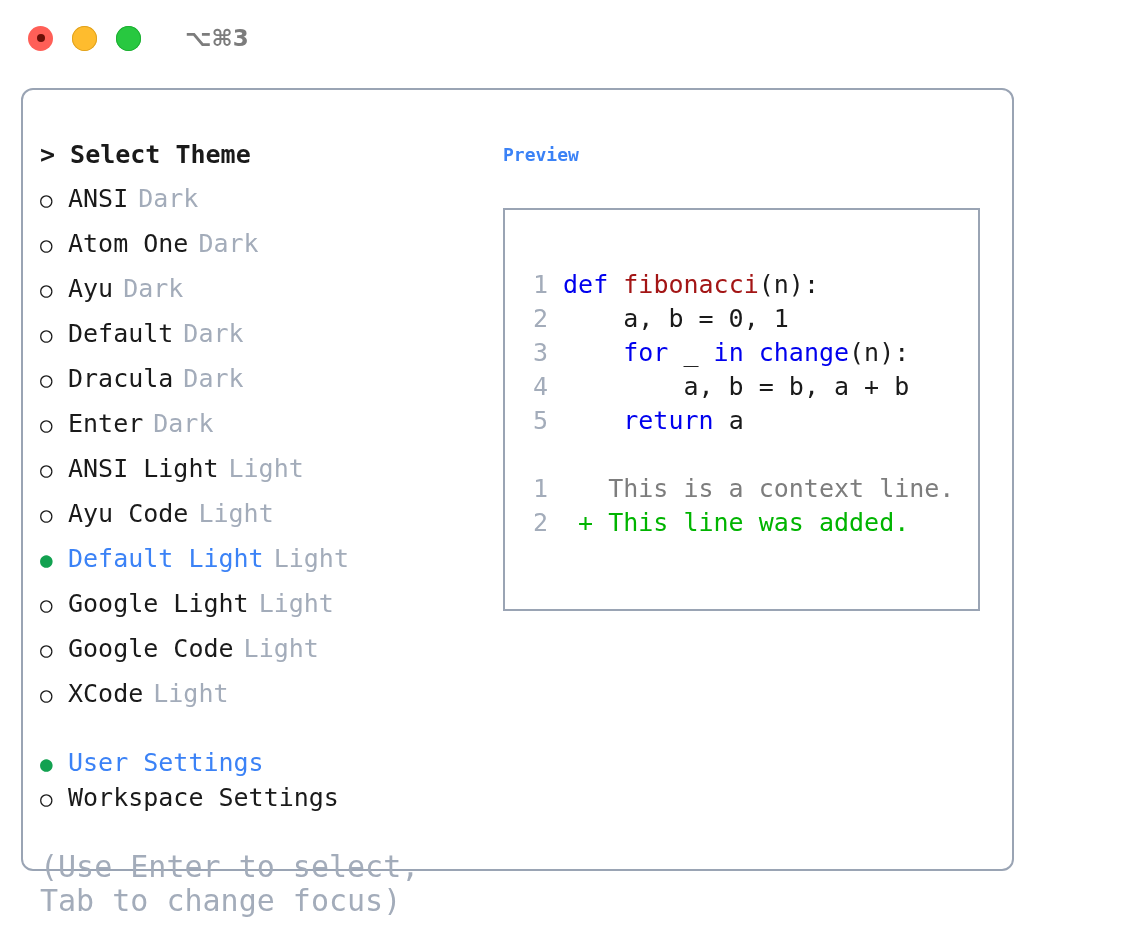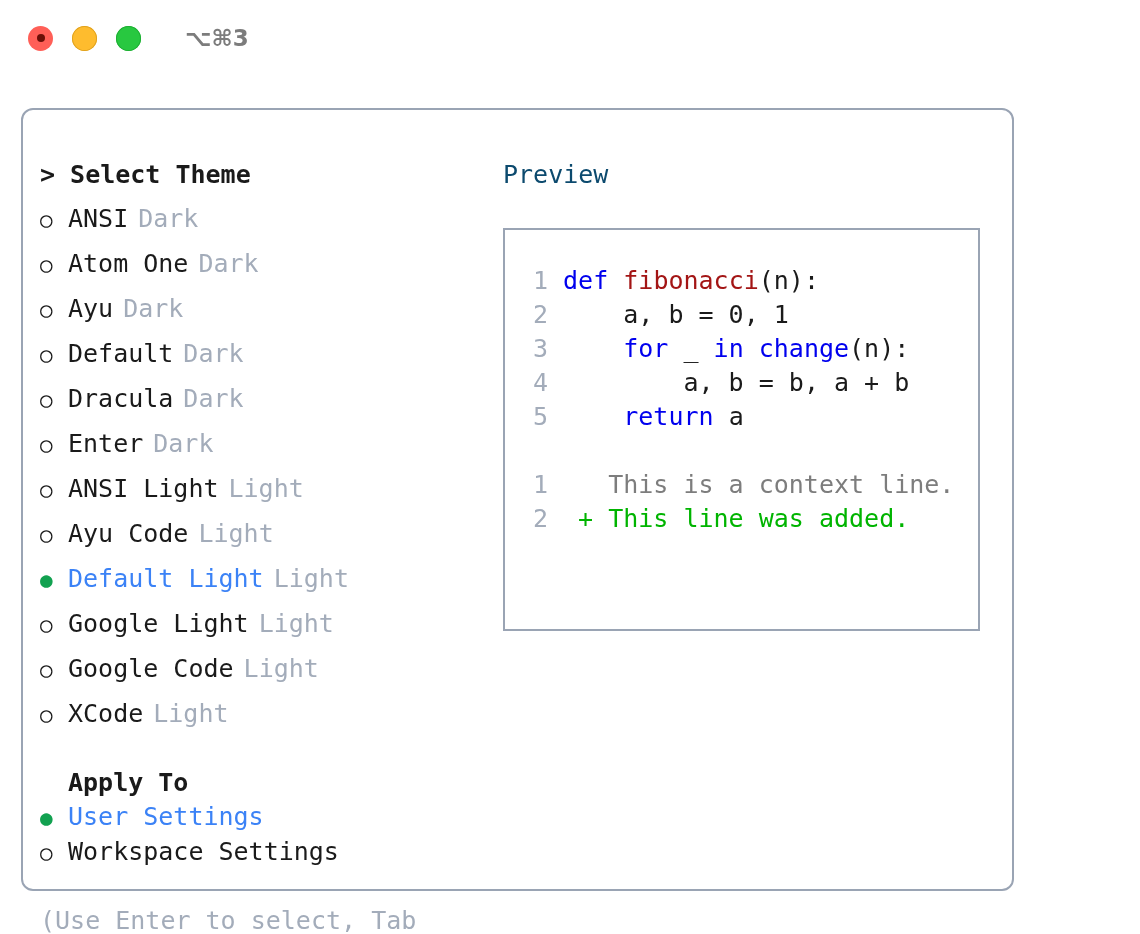--- a/index.html
+++ b/index.html
@@ -53,21 +53,21 @@
     font-size: 23px;
     font-weight: bold;
     letter-spacing: 0px;
     font-family: "DejaVu Sans", sans-serif;
   }
 
   
   .panel {
     position: absolute;
     left: 21px;
-    top: 108px;
+    top: 88px;
     width: 993px;
     height: 783px;
     border: 2px solid #9aa4b4;
     border-radius: 12px;
     background: #ffffff;
     box-sizing: border-box;
   }
 
   .panel-inner {
     position: relative;
@@ -107,48 +107,48 @@
   }
   .marker.selected { color: #12a150; }
   .opt-label   { color: #1a1a1a; }
   .opt-label.selected { color: #3b82f6; }
   .opt-variant { color: #a3acba; padding-left: 10px; margin-top: 10px; }
 
   .group-gap { height: 34px; }
 
   .hint {
     margin-top: 34px;
-    font-size: 25px;
+    font-size: 30px;
     line-height: 34px;
     color: #a3acba;
     width: 400px;
     white-space: pre-wrap;
   }
 
   
   .right-col {
     position: absolute;
     left: 480px;
     top: 48px;
     width: 490px;
   }
   .preview-title {
-    font-size: 25px;
-    font-weight: normal;
-    color: #0c4a6e;
+    font-size: 18px;
+    font-weight: bold;
+    color: #3b82f6;
     line-height: 34px;
   }
   .preview-box {
     margin-top: 36px;
     width: 477px;
     height: 403px;
     border: 2px solid #9aa4b4;
     background: #ffffff;
     box-sizing: border-box;
-    padding: 34px 0 0 18px;
+    padding: 58px 0 0 18px;
   }
   .code-line {
     font-size: 25px;
     line-height: 34px;
     white-space: pre;
     color: #1a1a1a;
   }
   .lineno {
     color: #a3acba;
     display: inline-block;
@@ -192,21 +192,20 @@
           <div class="opt-row"><span class="marker">○</span><span class="opt-label">ANSI Light</span><span class="opt-variant">Light</span></div>
           <div class="opt-row"><span class="marker">○</span><span class="opt-label">Ayu Code</span><span class="opt-variant">Light</span></div>
           <div class="opt-row"><span class="marker selected">●</span><span class="opt-label selected">Default Light</span><span class="opt-variant">Light</span></div>
           <div class="opt-row"><span class="marker">○</span><span class="opt-label">Google Light</span><span class="opt-variant">Light</span></div>
           <div class="opt-row"><span class="marker">○</span><span class="opt-label">Google Code</span><span class="opt-variant">Light</span></div>
           <div class="opt-row"><span class="marker">○</span><span class="opt-label">XCode</span><span class="opt-variant">Light</span></div>
         </div>
 
       <div class="group-gap"></div>
 
-      <div class="section-header indented">Apply To</div>
 
       <div id="apply-options">
           <div class="opt-row"><span class="marker selected">●</span><span class="opt-label selected">User Settings</span></div>
           <div class="opt-row"><span class="marker">○</span><span class="opt-label">Workspace Settings</span></div>
         </div>
 
       <div class="hint">(Use Enter to select, Tab to change focus)</div>
     </div>
 
     <div class="right-col">

